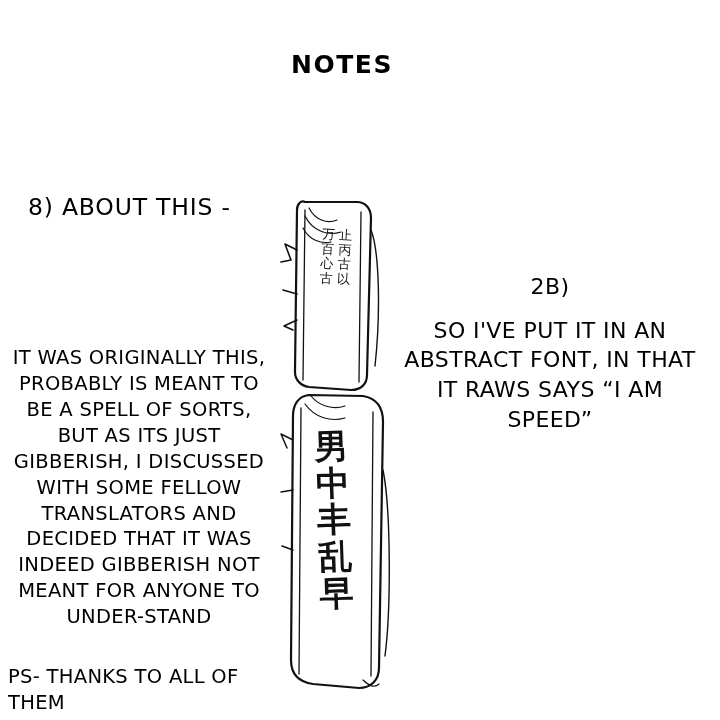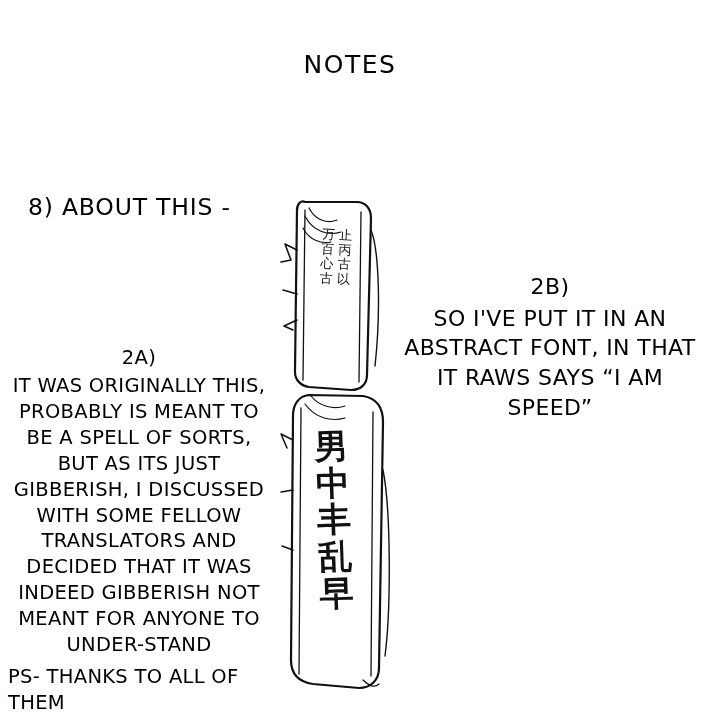--- a/index.html
+++ b/index.html
@@ -16,26 +16,26 @@
     color: #000000;
   }
   .page {
     position: absolute;
     inset: 0;
   }
   
   #notes-title {
     position: absolute;
     top: 50px;
-    left: 8px;
+    left: 0;
     width: 684px;
     text-align: center;
     font-size: 25px;
     letter-spacing: 1.5px;
-    font-weight: 400;
+    font-weight: 700;
   }
   
   #note-1 {
     position: absolute;
     top: 108px;
     left: 24px;
     width: 676px;
     text-align: center;
     font-size: 23.5px;
     line-height: 1.42;
@@ -81,21 +81,21 @@
     top: 272px;
     left: 400px;
     width: 300px;
     text-align: center;
     font-size: 22px;
     line-height: 1.35;
     letter-spacing: 0.4px;
   }
   #note-2b .lbl {
     display: block;
-    margin-bottom: 2px;
+    margin-bottom: 14px;
     text-align: center;
   }
   
   #artwork {
     position: absolute;
     top: 190px;
     left: 275px;
     width: 125px;
     height: 500px;
   }
@@ -165,21 +165,20 @@
         <path d="M36 206 C 44 216, 58 220, 70 216" stroke-width="1.2"></path>
         <path d="M30 214 C 40 228, 56 232, 70 228" stroke-width="1.2"></path>
         <path d="M88 490 C 94 496, 100 498, 104 494" stroke-width="1.2"></path>
       </g>
     </svg>
     <div class="glyph-col" id="glyphs-top">万 止 百 丙 心 古 古 以</div>
     <div class="glyph-col" id="glyphs-bottom">男 中 丰 乱 早</div>
   </div>
 
   <div id="note-2a">
-    <span class="lbl">2A)</span>
     <span>IT WAS ORIGINALLY THIS, PROBABLY  IS MEANT TO BE A SPELL OF SORTS, BUT AS ITS JUST GIBBERISH,  I DISCUSSED WITH SOME FELLOW TRANSLATORS AND DECIDED THAT IT WAS INDEED GIBBERISH NOT MEANT FOR ANYONE TO UNDER-STAND</span>
   </div>
 
   <div id="note-ps">PS- THANKS TO ALL OF THEM</div>
 
   <div id="note-2b">
     <span class="lbl">2B)</span>
     <span>SO I'VE PUT IT IN AN ABSTRACT FONT, IN THAT IT RAWS SAYS “I AM SPEED”</span>
   </div>
 

